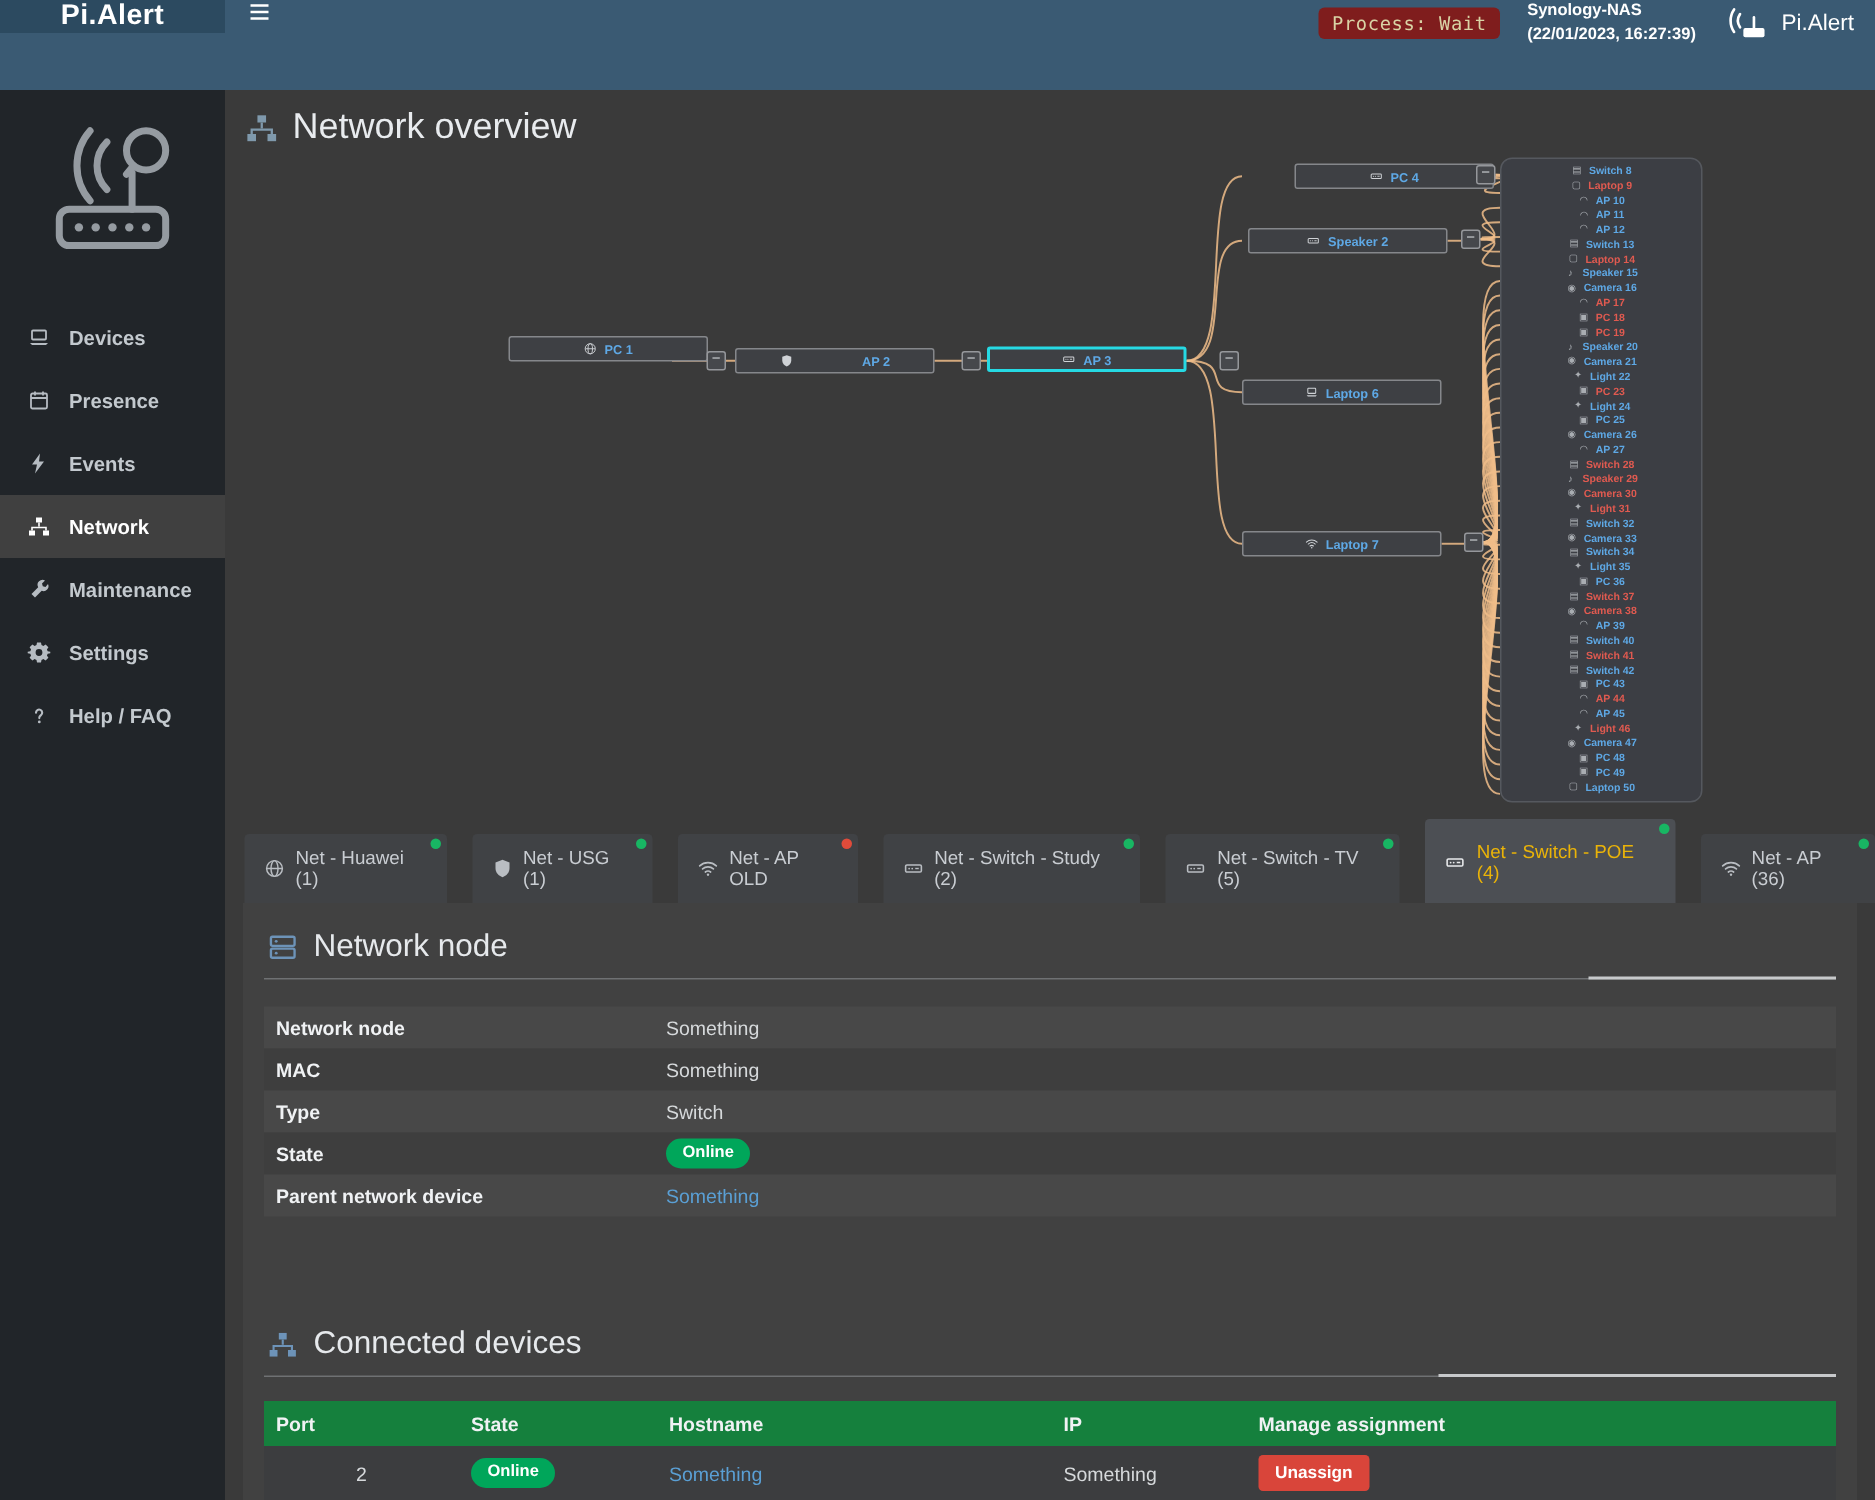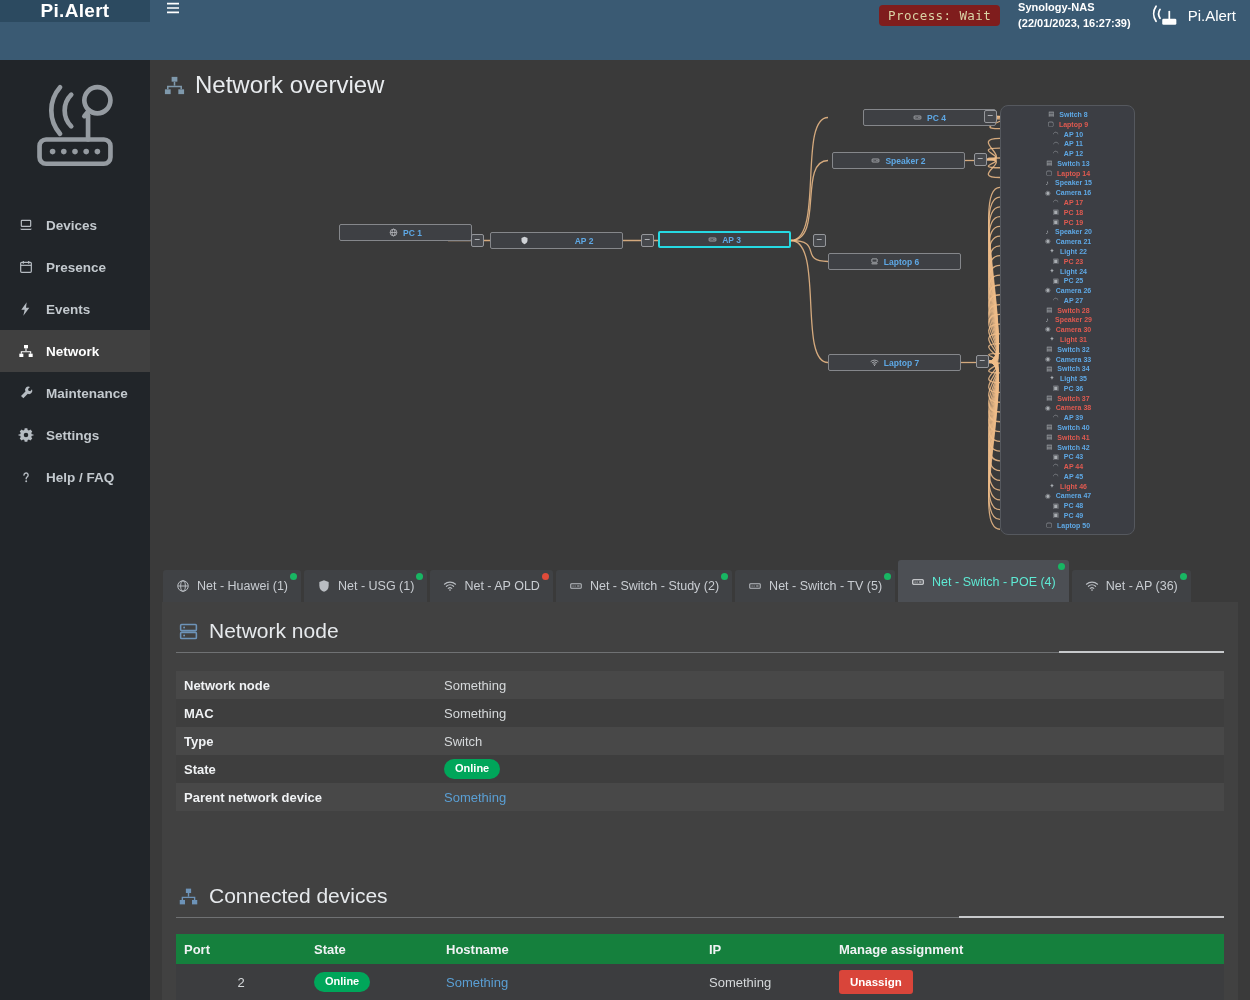--- a/index.html
+++ b/index.html
@@ -53,25 +53,25 @@
     border-radius:2px; color:#cfd2d6; font-size:10px; line-height:10px; text-align:center; cursor:pointer; }
   .cluster { position:absolute; background:#3c3e44; border:1px solid #55585e; border-radius:8px;
     display:flex; flex-direction:column; justify-content:space-between; padding:5px 8px; }
   .cluster-row { display:flex; align-items:center; justify-content:center; gap:4px; font-size:7px;
     font-weight:700; line-height:1; cursor:pointer; white-space:nowrap; }
   .cluster-row .ci { color:#a9adb2; font-size:6.5px; width:8px; text-align:center; }
   .cluster-row.online { color:#5ea8e5; }
   .cluster-row.offline { color:#e05a50; }
 
   
-  .tabs { display:flex; align-items:flex-end; gap:3px; margin:10px 0 0 13px; height:44px; }
+  .tabs { display:flex; align-items:flex-end; gap:17px; margin:10px 0 0 13px; height:44px; }
   .tab { position:relative; display:flex; align-items:center; gap:7px; padding:9px 13px;
     background:#404245; color:#c9cdd2; font-size:12.5px; cursor:pointer; border-radius:3px 3px 0 0; }
   .tab .icon { width:14px; height:14px; color:#b9bdc2; flex:none; }
-  .tab.active { background:#4c4f54; color:#5eead4; padding-top:15px; padding-bottom:13px; }
+  .tab.active { background:#4c4f54; color:#eab308; padding-top:15px; padding-bottom:13px; }
   .tab.active .icon { color:#e8eaec; }
   .dot { position:absolute; top:3px; right:4px; width:7px; height:7px; border-radius:50%; }
   .dot.green { background:#18b663; }
   .dot.red { background:#e04b3a; }
 
   
   .panel { margin:0 12px; background:#414141; padding:14px 14px 0; height:412px; overflow:hidden; }
   .section-title { display:flex; align-items:center; gap:10px; font-size:21px; font-weight:400;
     color:#e6e9ec; margin-left:2px; height:30px; }
   .section-title .icon { width:21px; height:21px; color:#6d93b8; }

